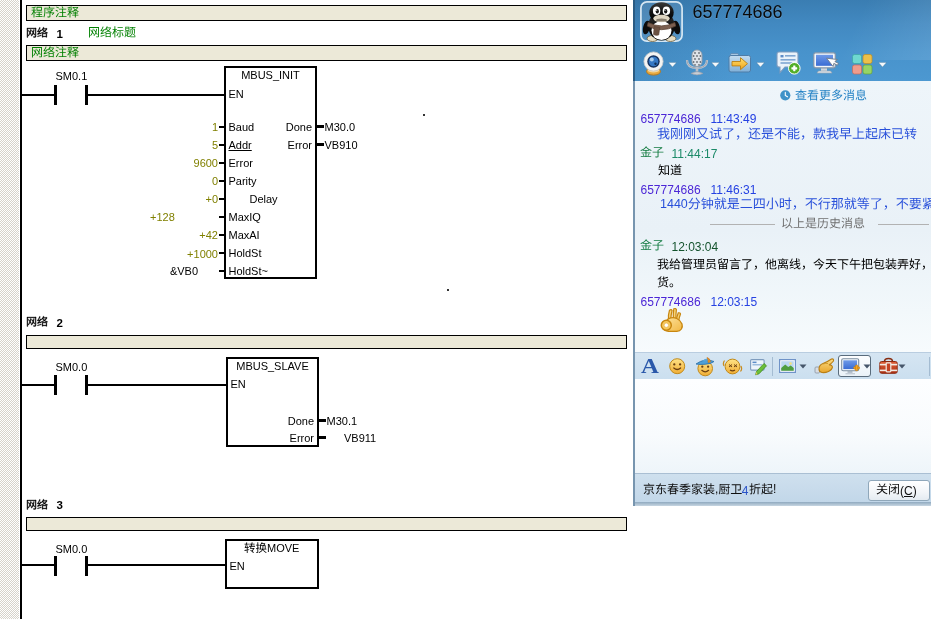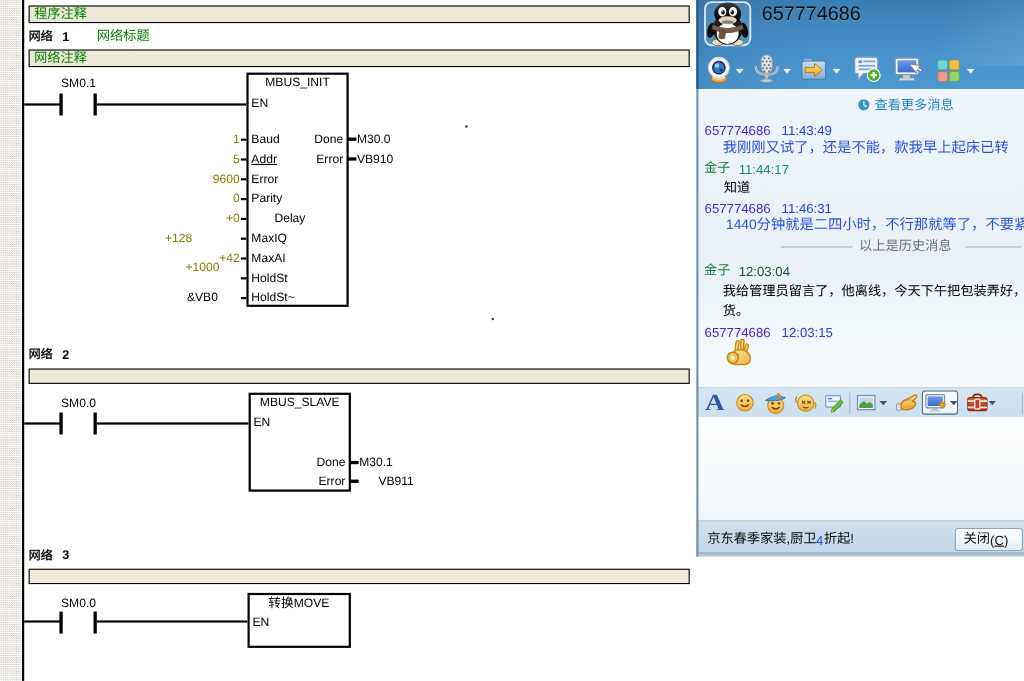--- a/index.html
+++ b/index.html
@@ -67,21 +67,21 @@
 <div class="t" style="left:228.5px;top:174.9px;font:11px 'Liberation Sans',sans-serif;color:#000;">Parity</div>
 <div class="t" style="left:150px;top:192.9px;font:11px 'Liberation Sans',sans-serif;color:#808000;width:68px;text-align:right;">+0</div>
 <div class="a" style="left:218.7px;top:197.5px;width:5.5px;height:2px;background:#000;"></div>
 <div class="t" style="left:228.5px;top:192.9px;font:11px 'Liberation Sans',sans-serif;color:#000;margin-left:21px;">Delay</div>
 <div class="t" style="left:150px;top:210.9px;font:11px 'Liberation Sans',sans-serif;color:#808000;width:68px;text-align:left;">+128</div>
 <div class="a" style="left:218.7px;top:215.5px;width:5.5px;height:2px;background:#000;"></div>
 <div class="t" style="left:228.5px;top:210.9px;font:11px 'Liberation Sans',sans-serif;color:#000;">MaxIQ</div>
 <div class="t" style="left:150px;top:228.9px;font:11px 'Liberation Sans',sans-serif;color:#808000;width:68px;text-align:right;">+42</div>
 <div class="a" style="left:218.7px;top:233.5px;width:5.5px;height:2px;background:#000;"></div>
 <div class="t" style="left:228.5px;top:228.9px;font:11px 'Liberation Sans',sans-serif;color:#000;">MaxAI</div>
-<div class="t" style="left:150px;top:237px;font:11px 'Liberation Sans',sans-serif;color:#808000;width:68px;text-align:center;">+1000</div>
+<div class="t" style="left:150px;top:248px;font:11px 'Liberation Sans',sans-serif;color:#808000;width:68px;text-align:right;">+1000</div>
 <div class="a" style="left:218.7px;top:251.5px;width:5.5px;height:2px;background:#000;"></div>
 <div class="t" style="left:228.5px;top:246.9px;font:11px 'Liberation Sans',sans-serif;color:#000;">HoldSt</div>
 <div class="t" style="left:150px;top:264.9px;font:11px 'Liberation Sans',sans-serif;color:#000;width:68px;text-align:center;">&amp;VB0</div>
 <div class="a" style="left:218.7px;top:269.5px;width:5.5px;height:2px;background:#000;"></div>
 <div class="t" style="left:228.5px;top:264.9px;font:11px 'Liberation Sans',sans-serif;color:#000;">HoldSt~</div>
 <div class="t" style="left:258px;top:120.9px;font:11px 'Liberation Sans',sans-serif;color:#000;width:54px;text-align:right;">Done</div>
 <div class="a" style="left:315.5px;top:124.9px;width:8.5px;height:3.2px;background:#000;"></div>
 <div class="t" style="left:324.5px;top:120.9px;font:11px 'Liberation Sans',sans-serif;color:#000;">M30.0</div>
 <div class="t" style="left:258px;top:138.9px;font:11px 'Liberation Sans',sans-serif;color:#000;width:54px;text-align:right;">Error</div>
 <div class="a" style="left:315.5px;top:142.9px;width:8.5px;height:3.2px;background:#000;"></div>

